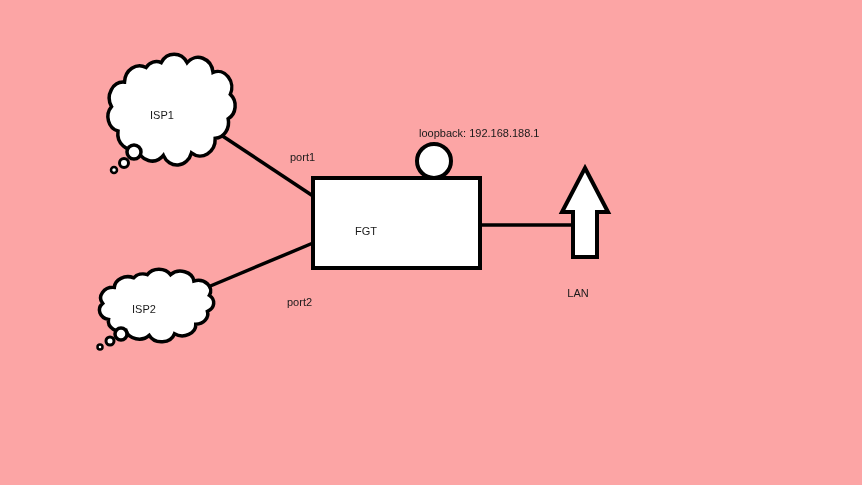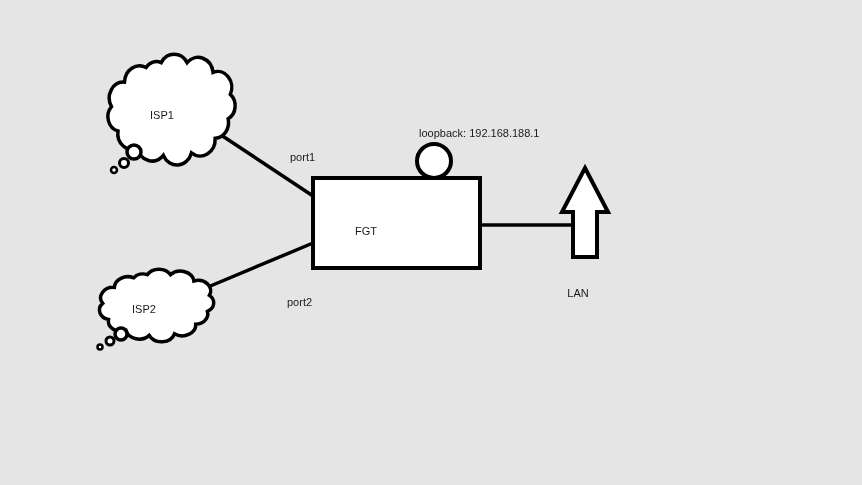--- a/index.html
+++ b/index.html
@@ -5,21 +5,21 @@
   html, body {
     margin: 0;
     padding: 0;
     background: #ffffff;
     font-family: "Liberation Sans", sans-serif;
   }
   .canvas {
     position: relative;
     width: 862px;
     height: 485px;
-    background: #e5e5e5;
+    background: #fca5a5;
     overflow: hidden;
   }
   svg text {
     font-family: "Liberation Sans", sans-serif;
     font-size: 11px;
     fill: #1a1a1a;
   }
   .shape {
     fill: #ffffff;
     stroke: #000000;

